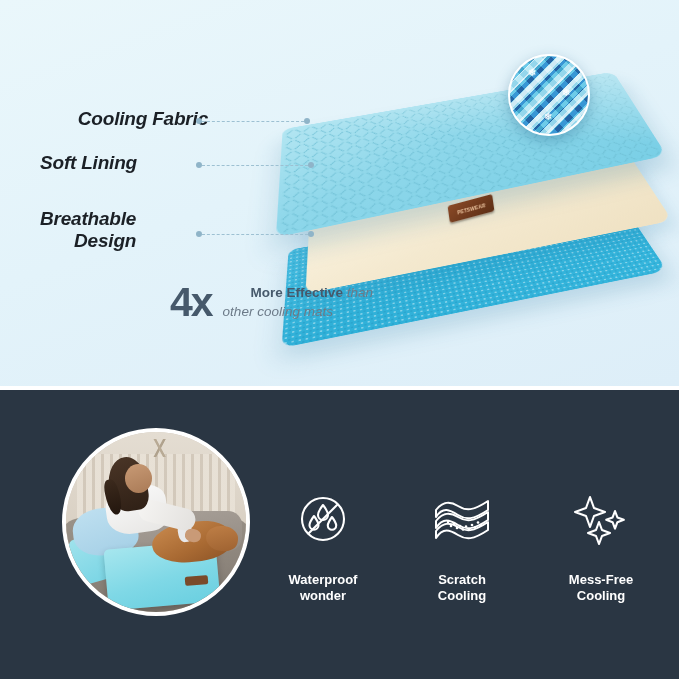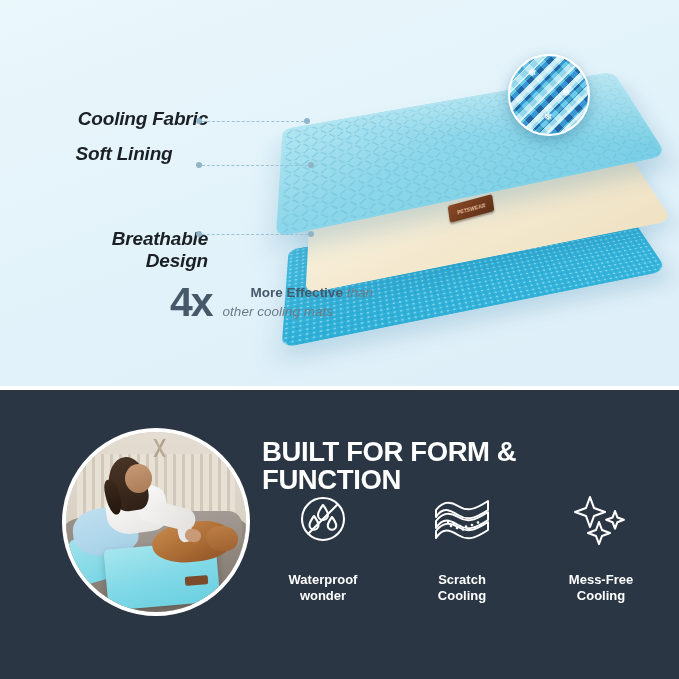--- a/index.html
+++ b/index.html
@@ -36,23 +36,23 @@
   .lead .dot {
     width:6px; height:6px; border-radius:50%;
     background:#8fb4c8; flex:0 0 auto;
   }
   .lead .dash {
     height:0; border-top:1.6px dashed #9dc0d2; flex:1 1 auto;
   }
 
   #cal1 { left:40px; top:108px; width:168px; justify-content:flex-end; }
   #lead1 { left:196px; top:115px; width:114px; }
-  #cal2 { left:40px; top:143px; width:168px; justify-content:center; }
+  #cal2 { left:40px; top:152px; width:168px; justify-content:flex-start; }
   #lead2 { left:196px; top:159px; width:118px; }
-  #cal3 { left:40px; top:228px; width:168px; justify-content:flex-end; }
+  #cal3 { left:40px; top:208px; width:168px; justify-content:flex-start; }
   #lead3 { left:196px; top:228px; width:118px; }
 
   
   .claim { position:absolute; left:170px; top:282px; display:flex; align-items:center; gap:11px; }
   .claim .big {
     font-size:41px; font-weight:800; color:#46596b;
     letter-spacing:-2px; line-height:1;
   }
   .claim .sub { font-size:13.5px; line-height:1.36; color:#6c7a88; }
   .claim .sub b { color:#46596b; font-weight:700;margin-left:28px; }
@@ -306,21 +306,20 @@
       <div class="ph ph-dog-h"></div>
       <div class="ph ph-collar"></div>
       <div class="ph ph-torso"></div>
       <div class="ph ph-arm"></div>
       <div class="ph ph-hand"></div>
       <div class="ph ph-hair"></div>
       <div class="ph ph-head"></div>
       <div class="ph ph-pony"></div>
     </div>
 
-    <div class="built-title">BUILT FOR FORM &amp; FUNCTION</div>
 
     <div class="features">
 
       <div class="feature">
         <div class="ic">
           <svg width="52" height="52" viewBox="0 0 52 52" fill="none" stroke="#ffffff" stroke-width="2.1" stroke-linecap="round" stroke-linejoin="round">
             <circle cx="26" cy="26" r="21"></circle>
             <line x1="12" y1="40" x2="40" y2="12"></line>
             <path d="M26 12c0 0 5 6.5 5 10a5 5 0 0 1-10 0c0-3.5 5-10 5-10z"></path>
             <path d="M17 23c0 0 4.5 6 4.5 9.2a4.5 4.5 0 0 1-9 0C12.5 29 17 23 17 23z"></path>

